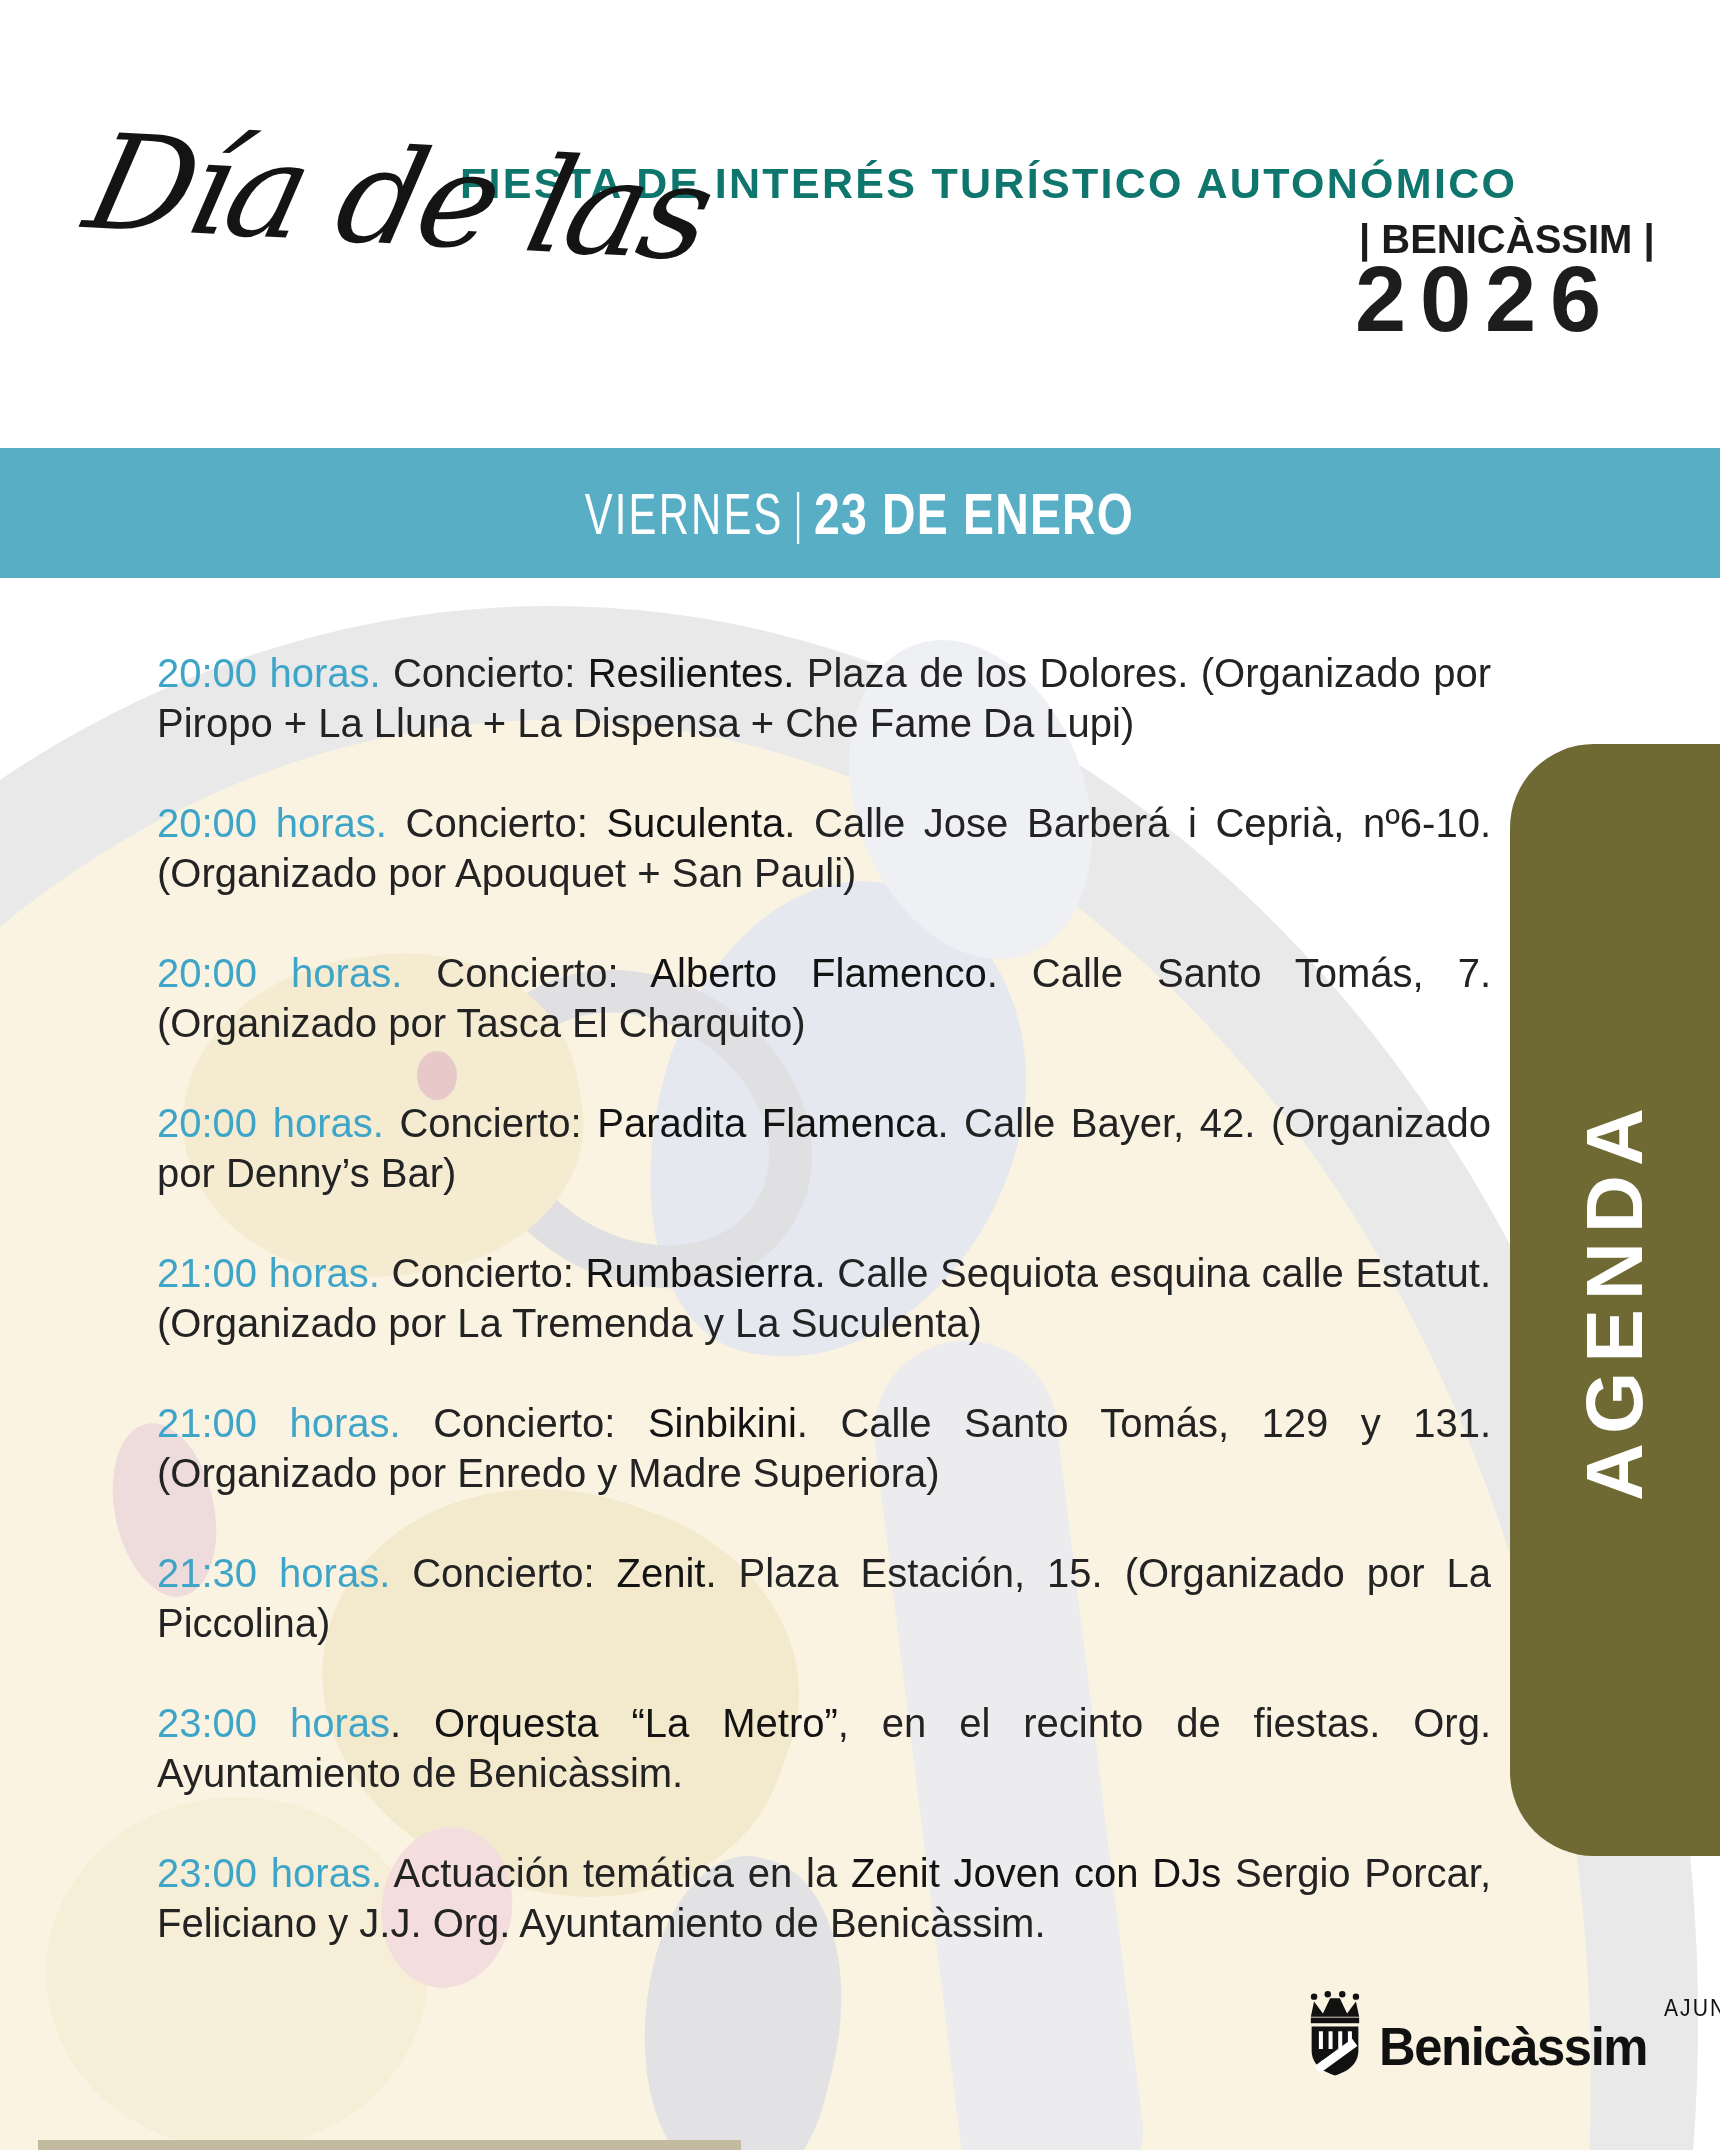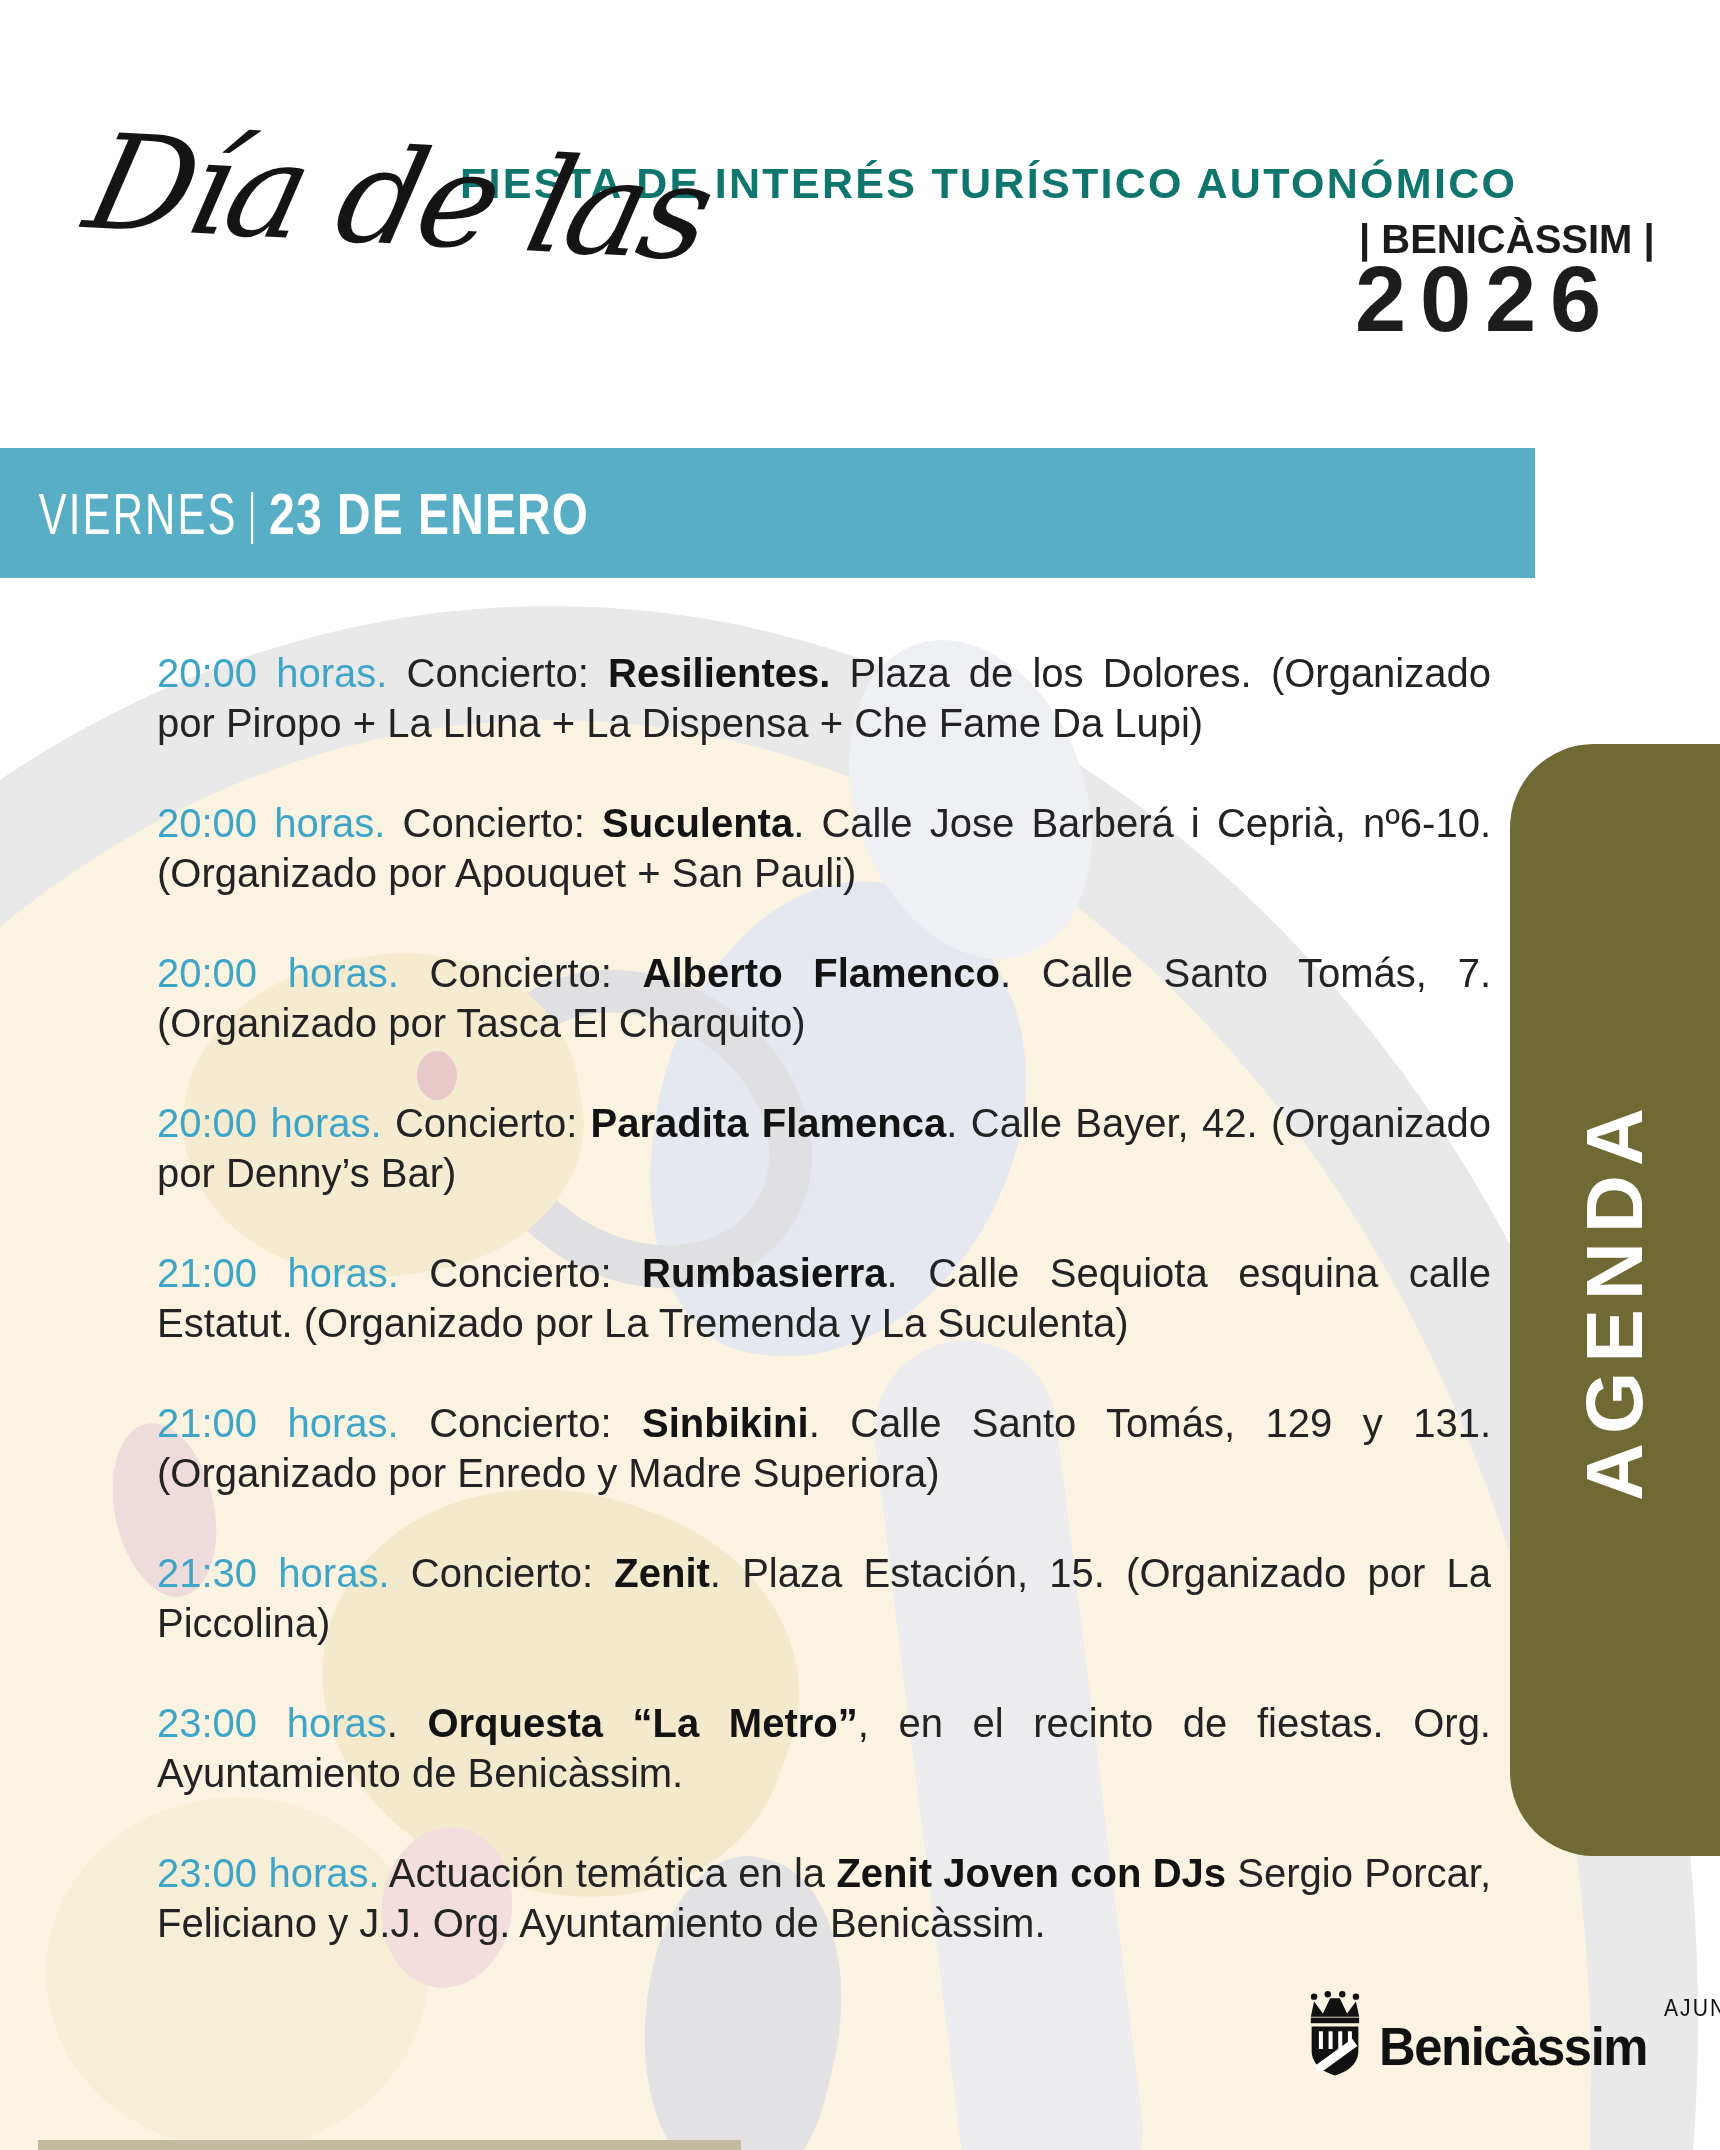--- a/index.html
+++ b/index.html
@@ -55,38 +55,38 @@
     color:#1b1b1b;white-space:nowrap;z-index:4;
   }
   .year{
     position:absolute;left:1355px;top:253px;
     font-size:92px;font-weight:900;letter-spacing:13.8px;
     color:#1d1d1d;line-height:1;z-index:4;
   }
 
   
   .banner{
-    position:absolute;left:0;top:448px;width:1535px;height:130px;
+    position:absolute;left:0;top:448px;width:1720px;height:130px;
     background:#58aec5;z-index:2;
-    display:flex;align-items:center;justify-content:flex-start;
+    display:flex;align-items:center;justify-content:center;
     color:#ffffff;white-space:nowrap;
   }
   .banner-day{font-size:58px;font-weight:400;letter-spacing:3.1px;transform:scaleX(0.72);margin-right:-31px;}
   .banner-sep{font-size:55px;font-weight:400;transform:scaleX(0.5);opacity:.95;}
   .banner-date{font-size:58px;font-weight:700;letter-spacing:1.5px;transform:scaleX(0.80);margin-left:-31px;}
 
   
   .events{position:absolute;left:157px;top:648px;width:1334px;z-index:2;}
   .event{
     margin:0 0 50px 0;
     font-size:40px;line-height:50px;
     text-align:justify;color:#232323;
   }
   .seg-time{color:#3fa5c8;font-weight:400;}
-  .seg-bold{color:#131313;font-weight:700;}
+  .seg-bold{color:#131313;font-weight:400;}
   .seg-normal{color:#232323;font-weight:400;}
 
   
   .agenda-tab{
     position:absolute;left:1510px;top:744px;width:210px;height:1112px;
     background:#6f6933;border-radius:84px 0 0 84px;z-index:1;
     display:flex;align-items:center;justify-content:center;
   }
   .agenda-label{
     transform:rotate(-90deg);

